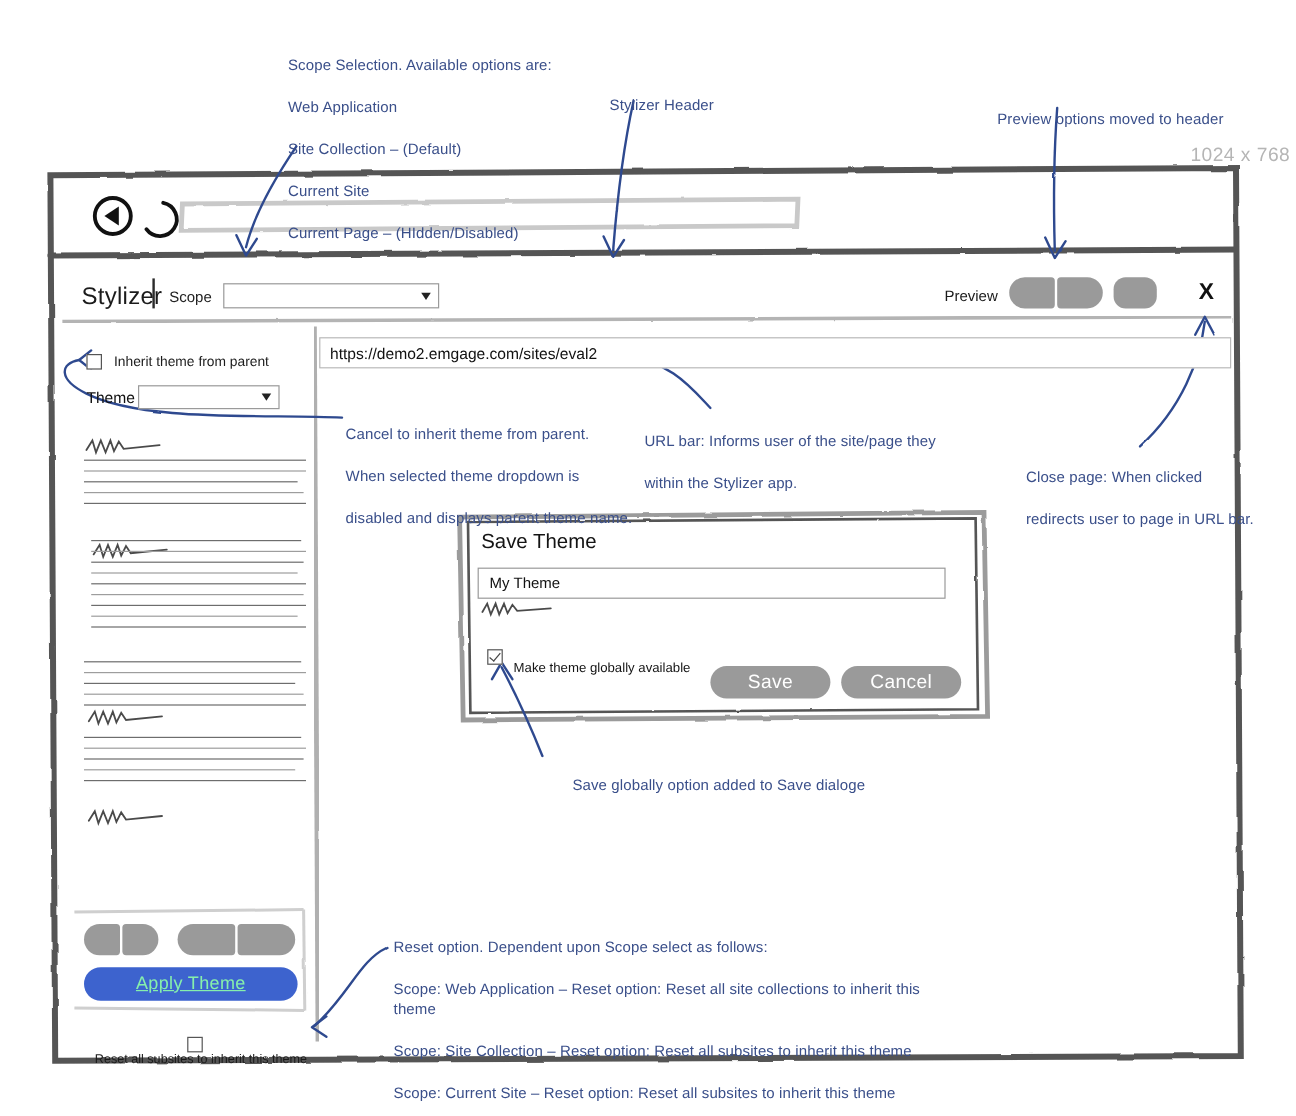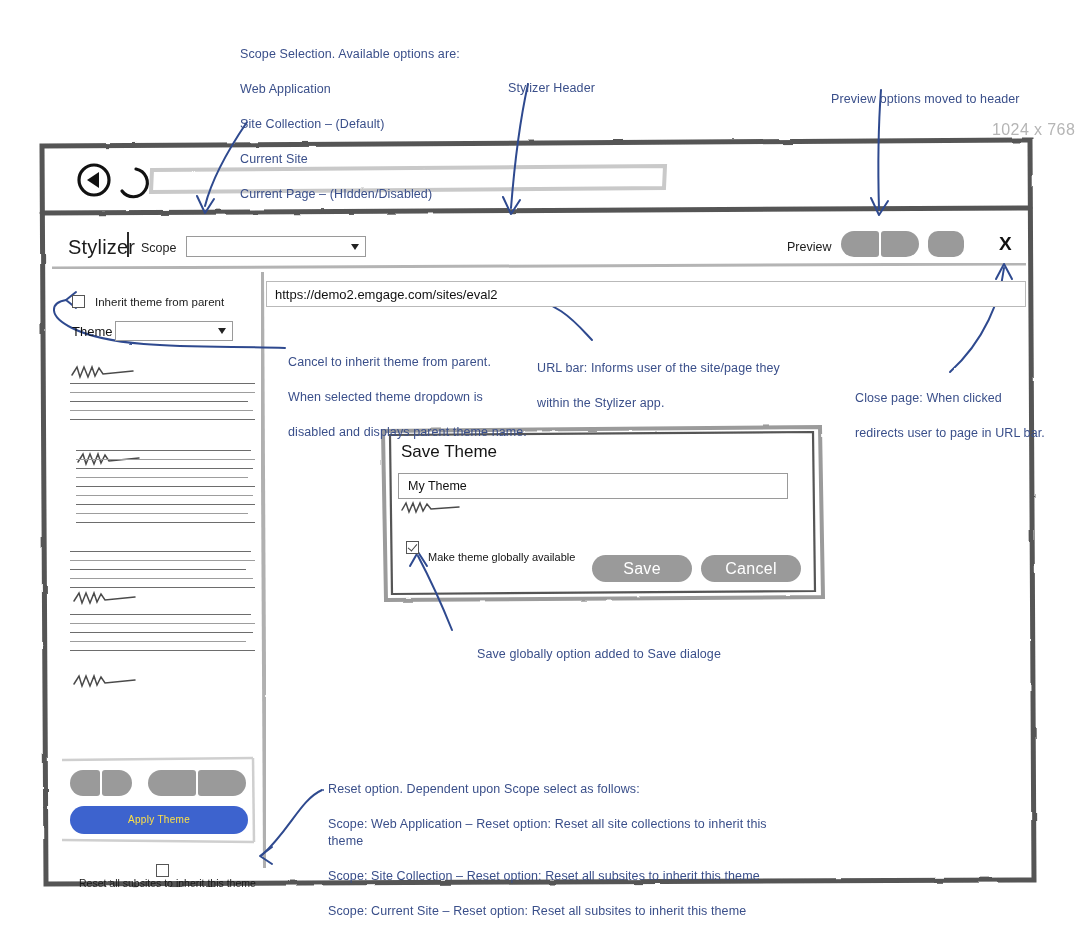--- a/index.html
+++ b/index.html
@@ -96,22 +96,22 @@
   .dd-theme{left:115px;top:321px;width:118px;height:20px;}
 
   .sidebar-lines{position:absolute;left:70px;top:365px;width:185px;}
   .ln{height:1px;background:#6d6d6d;margin-bottom:8px;}
   .ln.soft{background:#9d9d9d;}
   .sec{margin-bottom:26px;}
 
   .footer-segs{position:absolute;left:70px;top:770px;}
   .apply-btn{
     position:absolute;left:70px;top:806px;width:178px;height:28px;
-    background:#3d63ce;border-radius:14px;color:#fde047;
-    font-size:10px;text-align:center;line-height:28px;letter-spacing:.3px;
+    background:#3d63ce;border-radius:14px;color:#86efac;
+    font-size:15px;text-align:center;line-height:28px;letter-spacing:.3px;text-decoration:underline;
   }
   .reset-row{position:absolute;left:70px;top:864px;display:flex;align-items:center;flex-direction:column;}
   .reset-label{margin-left:9px;font-size:10.5px;color:#1b1b1b;}
 
   
   .dlg-title{position:absolute;left:401px;top:442px;font-size:17px;color:#141414;}
   .dlg-input{
     position:absolute;left:398px;top:473px;width:390px;height:26px;
     border:1px solid #9a9a9a;background:#fff;box-sizing:border-box;
   }

